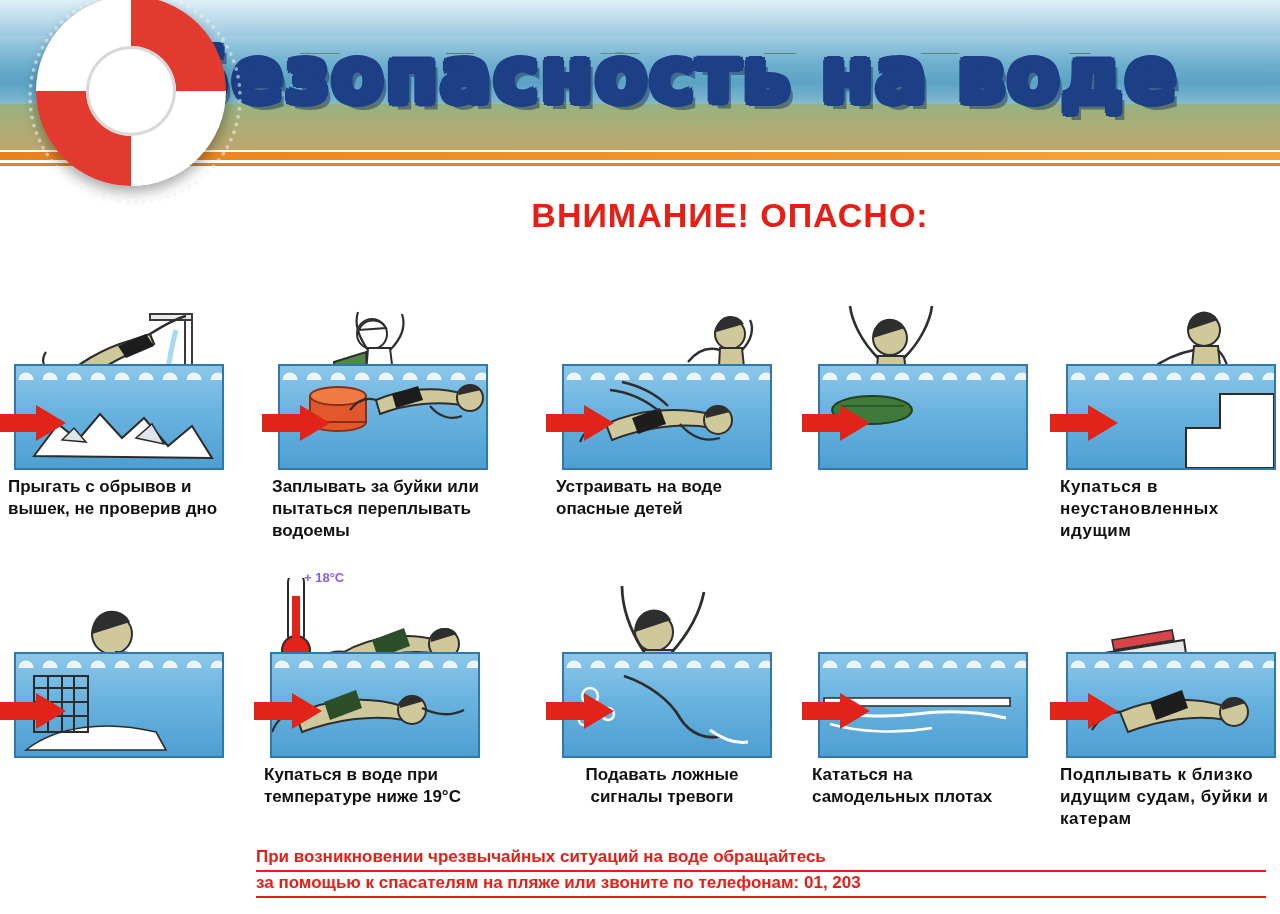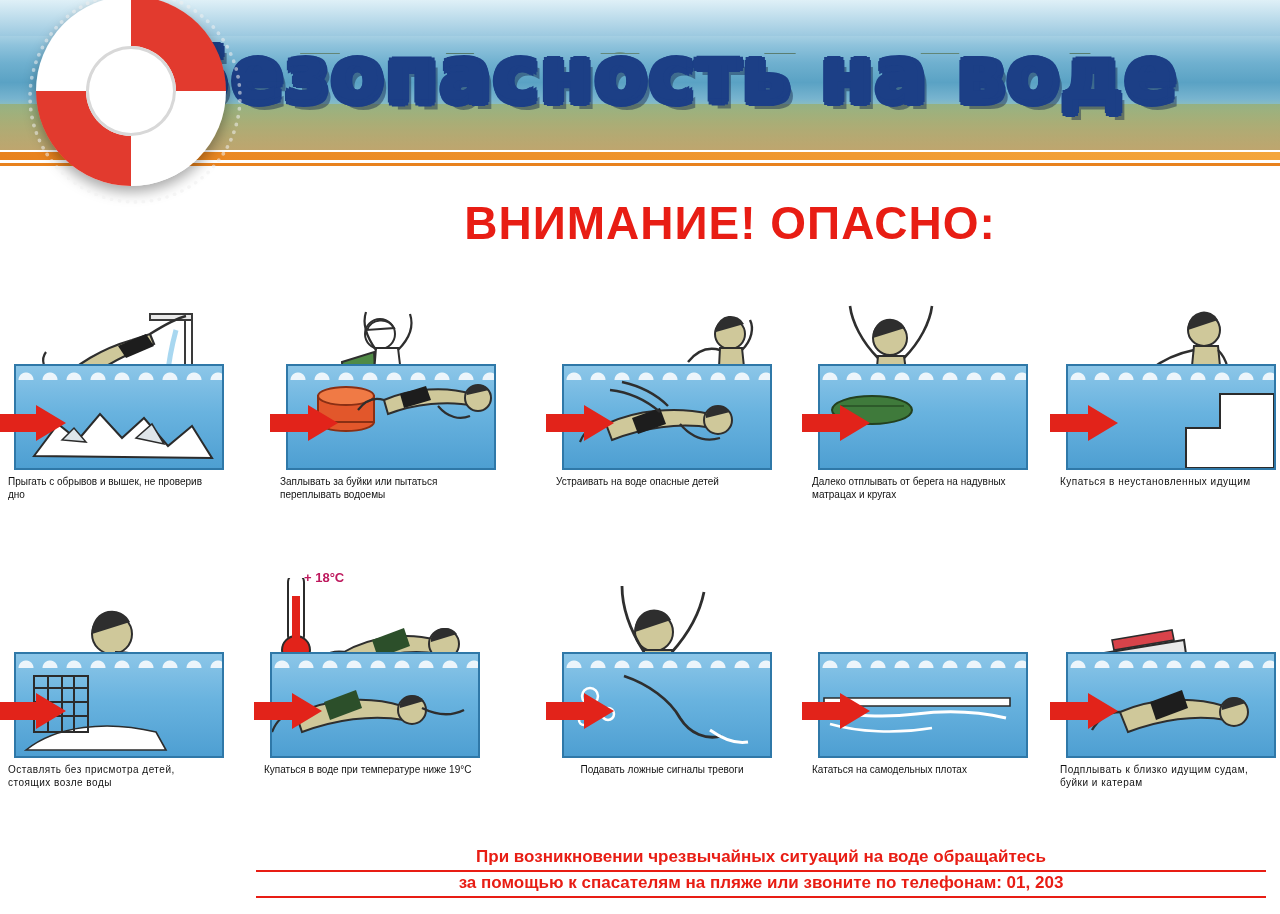--- a/index.html
+++ b/index.html
@@ -83,21 +83,21 @@
     box-shadow:inset 0 0 0 3px #d8d8d8;
   }
   .lifering-rope{
     position:absolute;left:28px;top:-10px;width:206px;height:206px;border-radius:50%;
     border:4px dotted #f0f0f0;opacity:.55;
   }
 
   
   .warning{
     position:absolute;left:360px;top:196px;width:740px;height:60px;
-    text-align:center;color:#e81d14;font-weight:bold;font-size:46px;
+    text-align:center;color:#e81d14;font-weight:bold;font-size:34px;
     font-family:"Liberation Sans", sans-serif;letter-spacing:1px;
     white-space:nowrap;
   }
 
   
   .row{position:absolute;left:0;width:1280px;}
   .row-1{top:290px;}
   .row-2{top:578px;}
   .cell{position:absolute;top:0;}
   .scene{
@@ -123,41 +123,41 @@
       radial-gradient(circle at 202px 14px, #ffffff 0 7px, transparent 8px);
     opacity:.85;
   }
   .arrow{
     position:absolute;left:-2px;bottom:28px;width:70px;height:38px;
   }
   .arrow svg{display:block;}
   .figure{position:absolute;left:0;top:0;width:224px;height:180px;}
   .caption{
     position:absolute;width:212px;
-    font-size:10px;font-weight:normal;color:#111111;
+    font-size:17px;font-weight:bold;color:#111111;
     line-height:1.28;
     font-family:"Liberation Sans", sans-serif;
   }
   .caption.sp{letter-spacing:.5px;}
   .row-1 .caption{top:186px;left:8px;}
   .row-2 .caption{top:186px;left:8px;}
 
   
   .footer{
     position:absolute;left:256px;top:846px;width:1010px;
     color:#e81d14;font-weight:bold;font-size:17px;line-height:1.35;
     text-align:justify;
   }
-  .footer div{ text-align:center; }
+  .footer div{ text-align:left; }
   .footer .underline{
     display:block;border-bottom:2px solid #e81d14;padding-bottom:1px;
   }
 
   .thermo-label{
-    position:absolute;color:#be185d;font-weight:bold;font-size:13px;
+    position:absolute;color:#8b5cf6;font-weight:bold;font-size:13px;
   }
 </style>
 </head>
 <body>
 
 <div class="header">
   <div class="header-photo"></div>
   <div class="header-trees"></div>
   <div class="header-title">Безопасность на воде</div>
 </div>
@@ -204,21 +204,21 @@
       </div>
       <div class="arrow">
         <svg width="70" height="38" viewBox="0 0 70 38">
           <path d="M0,10 L38,10 L38,1 L68,19 L38,37 L38,28 L0,28 Z" fill="#e2231a"></path>
         </svg>
       </div>
     </div>
     <div class="caption">Прыгать с обрывов и вышек, не проверив дно</div>
   </div>
 
-  <div class="cell" style="left:272px;">
+  <div class="cell" style="left:264px;">
     <div class="scene">
       <div class="figure">
         <svg width="224" height="180" viewBox="0 0 224 180">
 
           <path d="M70,72 L102,62 L104,96 L72,104 Z" fill="#4f8a45" stroke="#2e2e2e" stroke-width="2"></path>
           <circle cx="108" cy="44" r="15" fill="#ffffff" stroke="#2e2e2e" stroke-width="2"></circle>
           <path d="M95,40 a15,15 0 0 1 27,-2 l-27,2 z" fill="#ffffff" stroke="#2e2e2e" stroke-width="2"></path>
           <path d="M104,58 L126,58 L132,108 L100,108 Z" fill="#ffffff" stroke="#2e2e2e" stroke-width="2"></path>
           <path d="M104,60 C94,46 90,34 94,22" fill="none" stroke="#2e2e2e" stroke-width="2.2"></path>
           <path d="M126,60 C138,48 142,36 138,24" fill="none" stroke="#2e2e2e" stroke-width="2.2"></path>
@@ -312,21 +312,20 @@
           <ellipse cx="52" cy="44" rx="40" ry="14" fill="#3f7a3b" stroke="#23401f" stroke-width="2"></ellipse>
           <path d="M20,40 L84,40" stroke="#2d5a2a" stroke-width="2"></path>
         </svg>
       </div>
       <div class="arrow">
         <svg width="70" height="38" viewBox="0 0 70 38">
           <path d="M0,10 L38,10 L38,1 L68,19 L38,37 L38,28 L0,28 Z" fill="#e2231a"></path>
         </svg>
       </div>
     </div>
-    <div class="caption">Далеко отплывать от берега на надувных матрацах и кругах</div>
   </div>
 
   <div class="cell" style="left:1052px;">
     <div class="scene">
       <div class="figure">
         <svg width="224" height="180" viewBox="0 0 224 180">
           <circle cx="152" cy="40" r="16" fill="#cfc89a" stroke="#2e2e2e" stroke-width="2"></circle>
           <path d="M136,36 a16,16 0 0 1 30,-6 l-30,10z" fill="#2e2e2e"></path>
           <path d="M142,56 L166,56 L170,96 L138,96 Z" fill="#cfc89a" stroke="#2e2e2e" stroke-width="2"></path>
           <path d="M138,92 L170,92 L172,112 L136,112 Z" fill="#1d1d1d"></path>
@@ -373,21 +372,20 @@
           <rect x="18" y="22" width="54" height="56" fill="none" stroke="#2b2b2b" stroke-width="2"></rect>
           <path d="M18,34 L72,34 M18,48 L72,48 M18,62 L72,62 M32,22 L32,78 M46,22 L46,78 M58,22 L58,78" stroke="#2b2b2b" stroke-width="2"></path>
         </svg>
       </div>
       <div class="arrow">
         <svg width="70" height="38" viewBox="0 0 70 38">
           <path d="M0,10 L38,10 L38,1 L68,19 L38,37 L38,28 L0,28 Z" fill="#e2231a"></path>
         </svg>
       </div>
     </div>
-    <div class="caption sp">Оставлять без присмотра детей, стоящих возле воды</div>
   </div>
 
   <div class="cell" style="left:256px;">
     <div class="scene">
       <div class="figure">
         <svg width="224" height="180" viewBox="0 0 224 180">
 
           <rect x="32" y="-4" width="16" height="70" rx="8" fill="#ffffff" stroke="#2b2b2b" stroke-width="2"></rect>
           <circle cx="40" cy="72" r="14" fill="#e2231a" stroke="#2b2b2b" stroke-width="2"></circle>
           <rect x="36" y="18" width="8" height="52" fill="#e2231a"></rect>

